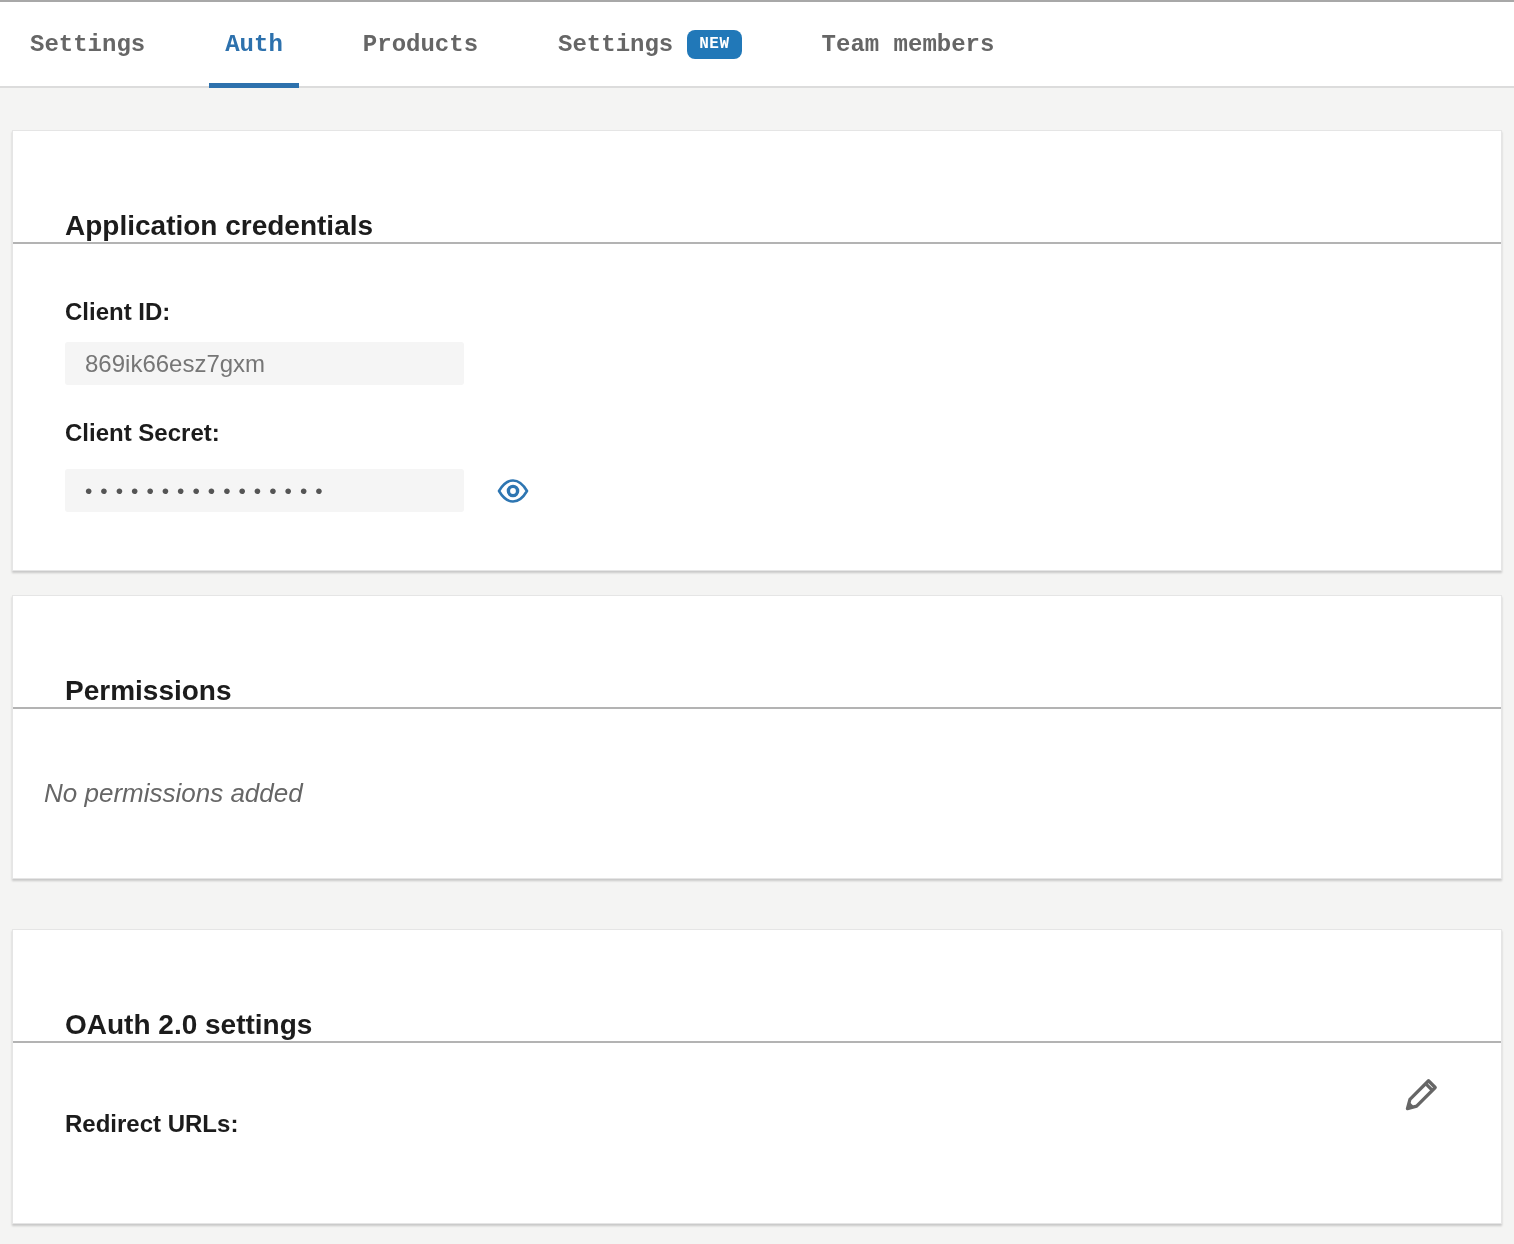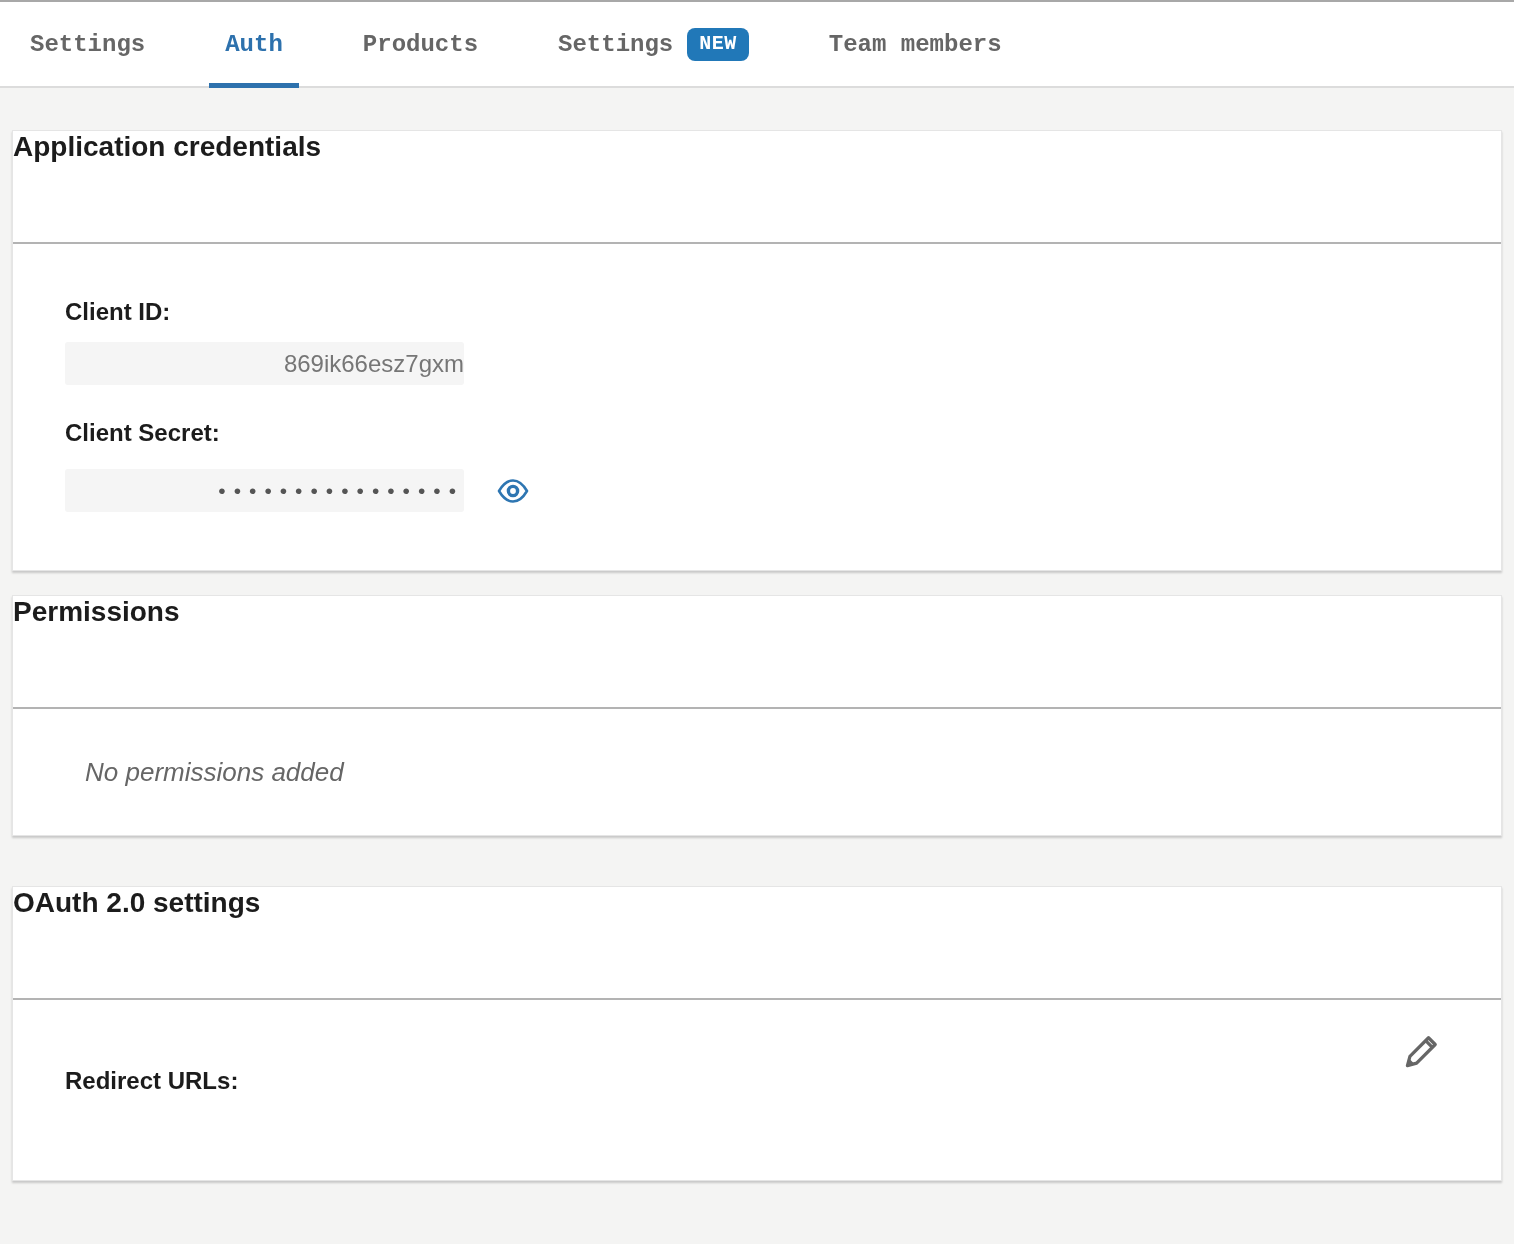--- a/index.html
+++ b/index.html
@@ -24,60 +24,60 @@
     padding: 0 16px; font-size: 24px; font-weight: 600;
     color: #666666; cursor: pointer; white-space: nowrap; font-family: Liberation Mono, monospace;
   }
   .tab.active { color: #2d71ad; }
   .tab.active::after {
     content: ""; position: absolute; left: 0; right: 0; bottom: -2px;
     height: 5px; background: #2d71ad;
   }
   .badge {
     margin-left: 14px; background: #2178b8; color: #ffffff;
-    font-size: 20px; font-weight: 700; line-height: 1;
+    font-size: 16px; font-weight: 700; line-height: 1;
     padding: 6px 12px 7px; border-radius: 8px; letter-spacing: 0.5px;
   }
 
   
   main { padding: 42px 12px 0; }
   .card {
     background: #ffffff;
     border: 1px solid #e5e5e5;
     box-shadow: 0 2px 2px rgba(0,0,0,0.18);
   }
   .card-permissions { margin-top: 24px; }
   .card-oauth { margin-top: 50px; }
   .card-header {
-    height: 113px; display: flex; align-items: flex-start;
-    border-bottom: 2px solid #b3b3b3;
+    height: 113px; display: flex; align-items: flex-end;
+    padding-left: 52px; border-bottom: 2px solid #b3b3b3;
   }
   .card-title { font-size: 28px; font-weight: 700; color: #1c1c1c; margin: 0; }
 
   
   .cred-body { padding: 54px 52px 58px; }
   .field-label { font-size: 24px; font-weight: 700; color: #1c1c1c; }
   .field {
     margin-top: 16px; width: 399px; height: 43px;
     background: #f5f5f5; border-radius: 3px;
     display: flex; align-items: center; padding-left: 20px;
-    font-size: 24px; color: #767676; justify-content: flex-end;
+    font-size: 24px; color: #767676;
   }
   .label-secret { margin-top: 34px; }
   .secret-row { display: flex; align-items: center; gap: 32px; margin-top: 22px; }
   .secret-row .field { margin-top: 0; }
   .dots { font-size: 21px; letter-spacing: 8px; color: #555555; }
   .eye-btn {
     border: none; background: none; padding: 0; cursor: pointer;
     display: flex; align-items: center; width: 34px; height: 30px;
   }
 
   
   .perm-body {
-    height: 126px; display: flex; align-items: center; padding-left: 72px;
+    height: 169px; display: flex; align-items: center; padding-left: 31px;
   }
   .empty-text { font-size: 26px; color: #666666; font-style: italic; }
 
   
   .oauth-body { position: relative; height: 180px; padding: 67px 52px 0; }
   .oauth-empty { display: block; margin-top: 13px; font-size: 25px; }
   .edit-btn {
     position: absolute; top: 28px; right: 56px;
     width: 46px; height: 46px; border: none; background: none;
     padding: 0; cursor: pointer;

